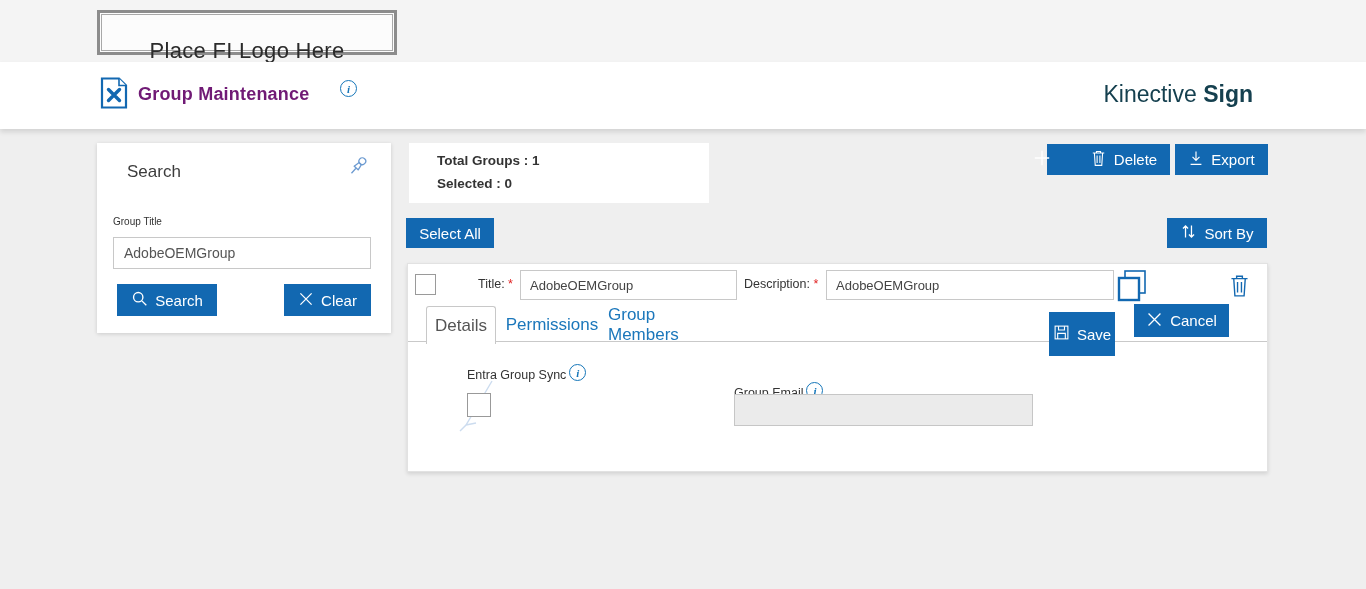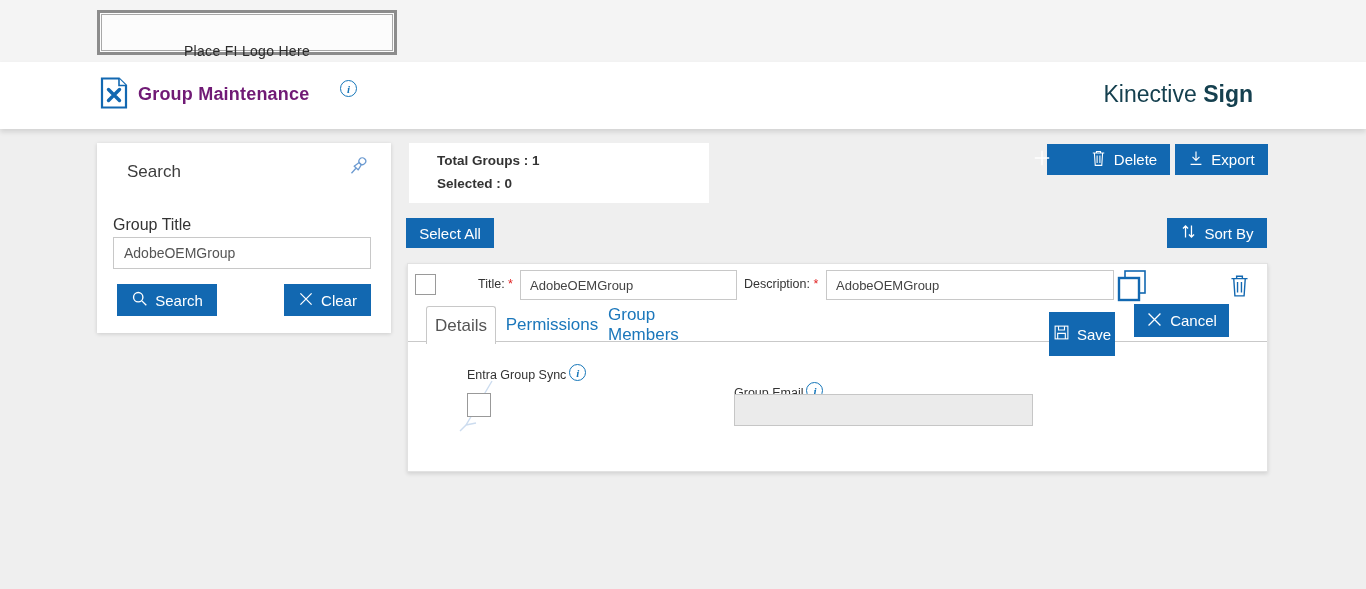--- a/index.html
+++ b/index.html
@@ -12,21 +12,21 @@
   .topbar { position:absolute; left:0; top:0; width:1366px; height:62px; background:#f4f4f4; }
   .logo-box {
     position:absolute; left:97px; top:10px; width:300px; height:45px;
     background:#fcfcfc; border:3px solid #8c8c8c;
     display:flex; align-items:center; justify-content:center;
   }
   .logo-box .inner {
     position:absolute; inset:1px; border:1px solid #a8a8a8;
     display:flex; align-items:center; justify-content:center;
   }
-  .logo-box span { font-size:14px; color:#2b2b2b; letter-spacing:.3px;margin-top:36px; }
+  .logo-box span { font-size:22px; color:#2b2b2b; letter-spacing:.3px;margin-top:36px; }
   .topnav {
     position:absolute; right:113px; top:0; height:62px;
     display:flex; align-items:center; gap:31px;
   }
   .topnav .nav-item { font-size:15px; color:#333; cursor:pointer; white-space:nowrap; }
   
   .header-band {
     position:absolute; left:0; top:62px; width:1366px; height:67px; background:#fff;
     box-shadow:0 3px 5px rgba(0,0,0,.12);
   }
@@ -50,21 +50,21 @@
     font-family:inherit; cursor:pointer; padding:0 10px;
   }
   .btn svg { flex:0 0 auto; }
   
   .search-card {
     position:absolute; left:97px; top:143px; width:294px; height:190px;
     background:#fff; box-shadow:0 1px 4px rgba(0,0,0,.15);
   }
   .search-card h2 { position:absolute; left:30px; top:19px; font-size:17px; font-weight:normal; color:#3c3c3c; }
   .pin-icon { position:absolute; right:20px; top:10px; cursor:pointer; }
-  .field-label { position:absolute; left:16px; top:73px; font-size:16px; color:#333; }
+  .field-label { position:absolute; left:16px; top:73px; font-size:10px; color:#333; }
   .search-input {
     position:absolute; left:16px; top:94px; width:258px; height:32px;
     border:1px solid #c8c8c8; font-size:14px; color:#555; padding:0 10px;
     font-family:inherit; background:#fff;
   }
   .search-btn { position:absolute; left:20px; top:141px; width:100px; height:32px; }
   .clear-btn  { position:absolute; left:187px; top:141px; width:87px; height:32px; }
   
   .summary-box { position:absolute; left:409px; top:143px; width:300px; height:60px; background:#fff;font-weight:bold; }
   .summary-line { position:absolute; left:28px; font-size:13.5px; color:#333; }

